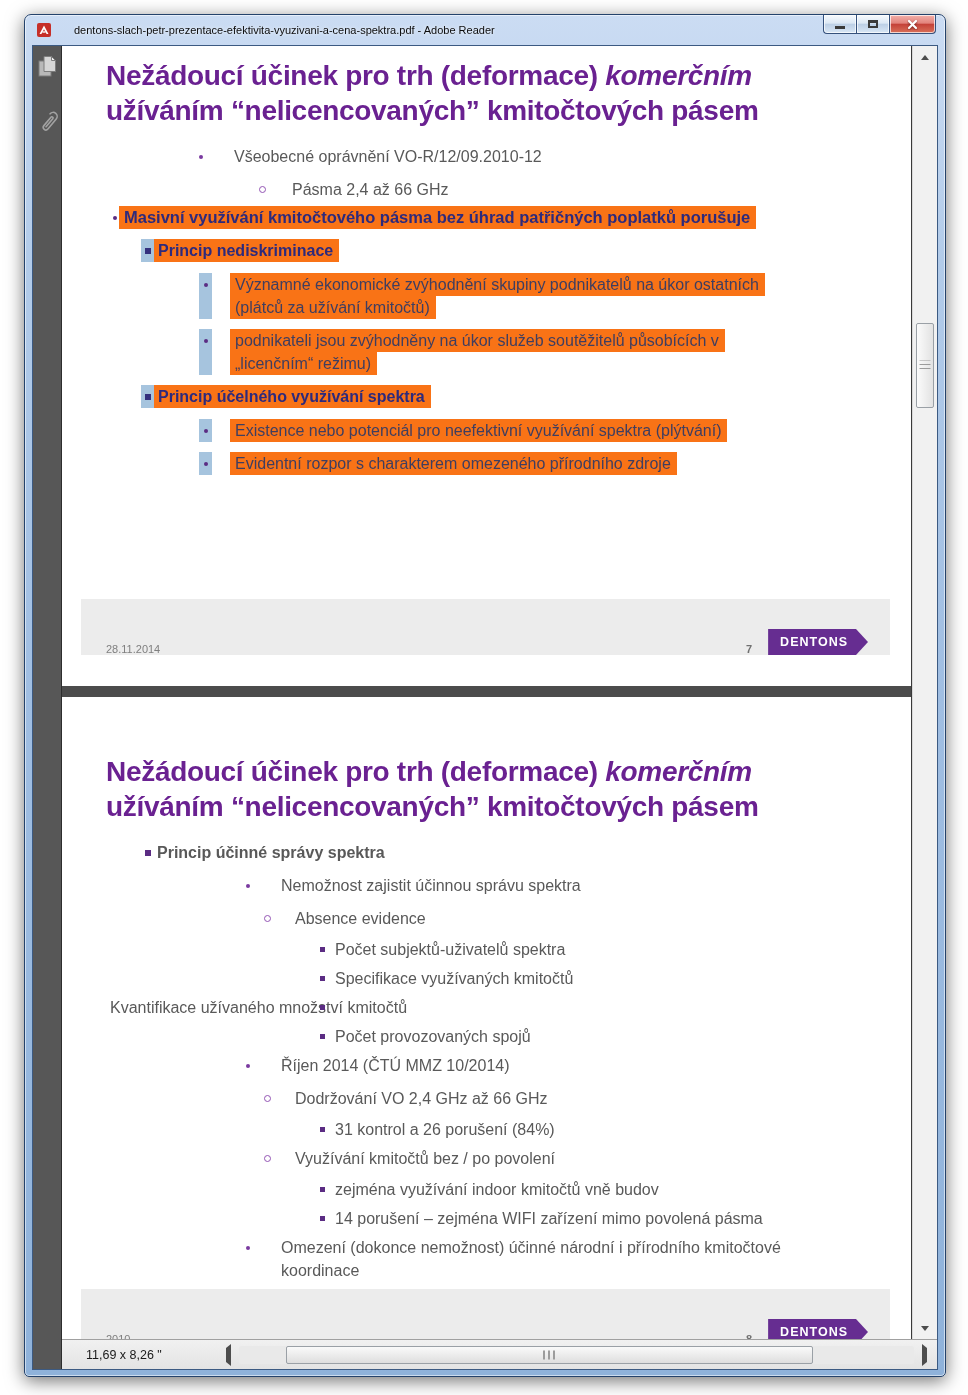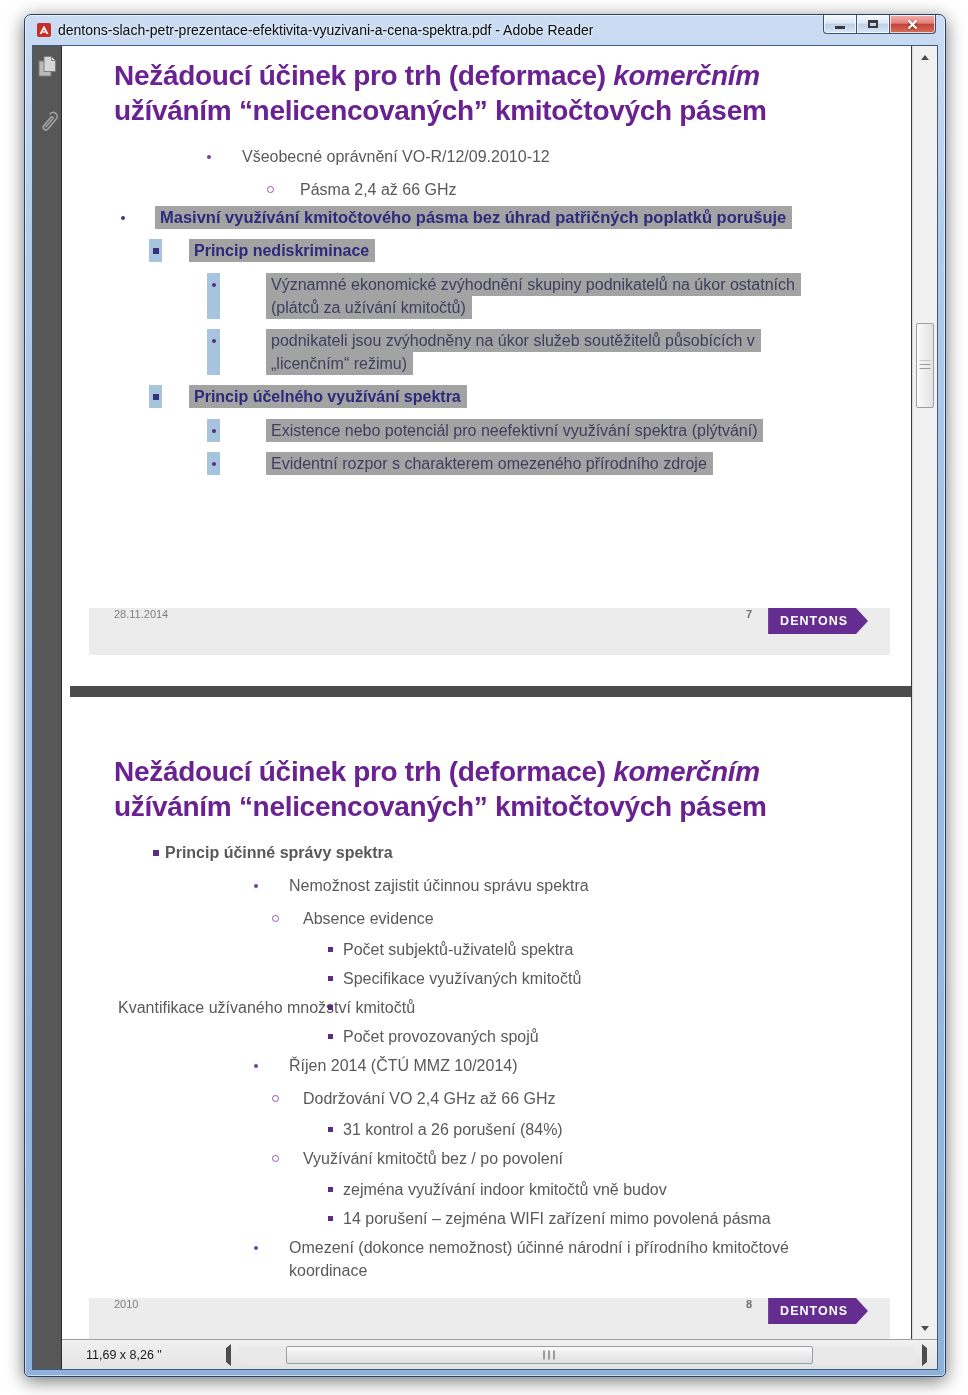--- a/index.html
+++ b/index.html
@@ -7,41 +7,41 @@
   *{box-sizing:border-box;}
 
   
   .window{position:absolute;left:24px;top:14px;width:922px;height:1363px;
     background:linear-gradient(180deg,#cbdcf3 0%,#b2cbe9 18%,#a0bee2 50%,#8fb2da 100%);
     border:1px solid #24426b;border-radius:7px 7px 5px 5px;
     box-shadow:0 4px 18px rgba(0,0,0,.55), inset 0 0 0 1px rgba(255,255,255,.55);
     padding:0 7px 7px 7px;}
   .titlebar{height:30px;display:flex;align-items:center;position:relative;padding-left:4px;}
   .tb-icon{width:16px;height:16px;flex:0 0 16px;}
-  .tb-title{margin-left:6px;font-size:14px;color:#0c0c0c;text-shadow:0 0 4px rgba(255,255,255,.9);
+  .tb-title{margin-left:22px;font-size:11px;color:#0c0c0c;text-shadow:0 0 4px rgba(255,255,255,.9);
     white-space:nowrap;overflow:hidden;}
   .win-buttons{position:absolute;top:0;right:2px;display:flex;}
   .win-btn{height:19px;border:1px solid #35517c;border-top:none;display:flex;align-items:center;justify-content:center;
     background:linear-gradient(180deg,#f7fafd 0%,#dce8f5 45%,#bdd0e6 52%,#d9e7f6 100%);
     box-shadow:inset 0 0 0 1px rgba(255,255,255,.7);cursor:pointer;}
   .win-btn.min{width:33px;border-radius:0 0 0 4px;border-right:none;}
   .win-btn.max{width:34px;}
   .win-btn.close{width:46px;border-radius:0 0 4px 0;border-left:none;
     background:linear-gradient(180deg,#f3b0aa 0%,#e2837c 45%,#c44239 52%,#d9705a 100%);}
   .glyph-min{width:10px;height:3px;background:#3a3a3a;margin-top:6px;}
   .glyph-max{width:10px;height:8px;border:2px solid #3a3a3a;border-top-width:3px;}
 
   
   .app-body{display:flex;height:1325px;border:1px solid #3c5a82;background:#fff;}
   .sidebar{width:29px;background:#575757;border-right:1px solid #2d2d2d;display:flex;flex-direction:column;
     align-items:center;padding-top:9px;}
   .side-icon{margin-bottom:26px;cursor:pointer;}
   .right-col{flex:1;display:flex;flex-direction:column;min-width:0;}
   .doc-area{flex:1;display:flex;min-height:0;}
-  .doc{flex:1;background:#fff;position:relative;overflow:hidden;border-right:1px solid #3a3a3a;padding-left:8px;}
+  .doc{flex:1;background:#fff;position:relative;overflow:hidden;border-right:1px solid #3a3a3a;}
 
   
   .vscroll{width:25px;background:#f1f1f1;border-left:1px solid #d9d9d9;position:relative;}
   .vs-up,.vs-down{position:absolute;left:0;width:100%;height:18px;display:flex;align-items:center;justify-content:center;cursor:pointer;}
   .vs-up{top:2px;} .vs-down{bottom:2px;}
   .tri-up{width:0;height:0;border-left:4px solid transparent;border-right:4px solid transparent;border-bottom:5px solid #4d4d4d;}
   .tri-down{width:0;height:0;border-left:4px solid transparent;border-right:4px solid transparent;border-top:5px solid #4d4d4d;}
   .vs-thumb{position:absolute;top:277px;height:85px;left:3px;right:3px;border:1px solid #9aa0a6;border-radius:2px;
     background:linear-gradient(90deg,#fbfbfb,#e2e2e2);cursor:pointer;}
   .vs-thumb:after{content:"";position:absolute;left:50%;top:50%;width:11px;height:11px;transform:translate(-50%,-50%);
@@ -96,30 +96,30 @@
   .b2{margin-bottom:5px;}
   .s3{margin-bottom:8px;}
   .s4{margin-bottom:6px;}
   .h2{margin-bottom:11px;}
 
   .row.bold{font-weight:bold;}
   .h1{font-size:16.5px;font-weight:bold;color:#2d2a7c;}
   .h2{font-weight:bold;color:#2d2a7c;}
   .h3{color:#3f3e60;}
   
-  .hl .line{background:#a3a3a3;padding:0 6px 0 5px;margin-left:28px;}
+  .hl .line{background:#f97316;padding:0 6px 0 5px;}
   .hl .bl{background:#a6c4de;}
   .hl.h1 .bl{background:transparent;}
   .hl.h1 .bl i{background:#5b2c83;}
   .hl.h2 .bl i{background:#34307e;}
   .hl .dot i, .hl.h3 .bl i{background:#5b2c83;}
 
   
-  .slide-footer{position:absolute;left:19px;right:21px;height:47px;background:#ececec;
-    display:flex;align-items:flex-start;font-size:11px;color:#7f7f7f;}
+  .slide-footer{position:absolute;left:19px;right:21px;height:56px;background:#ececec;
+    display:flex;align-items:flex-end;font-size:11px;color:#7f7f7f;}
   .page7 .slide-footer{bottom:31px;}
   .page8 .slide-footer{bottom:-6px;}
   .sf-date{padding-left:25px;}
   .sf-spacer{flex:1;}
   .sf-num{margin-right:16px;font-weight:bold;color:#707070;}
   .dentons-logo{margin-right:22px;background:#662d91;color:#fff;font-weight:bold;font-size:12.5px;
     letter-spacing:1px;padding:6px 20px 6px 12px;
     clip-path:polygon(0 0,calc(100% - 12px) 0,100% 50%,calc(100% - 12px) 100%,0 100%);}
 </style>
 </head>

